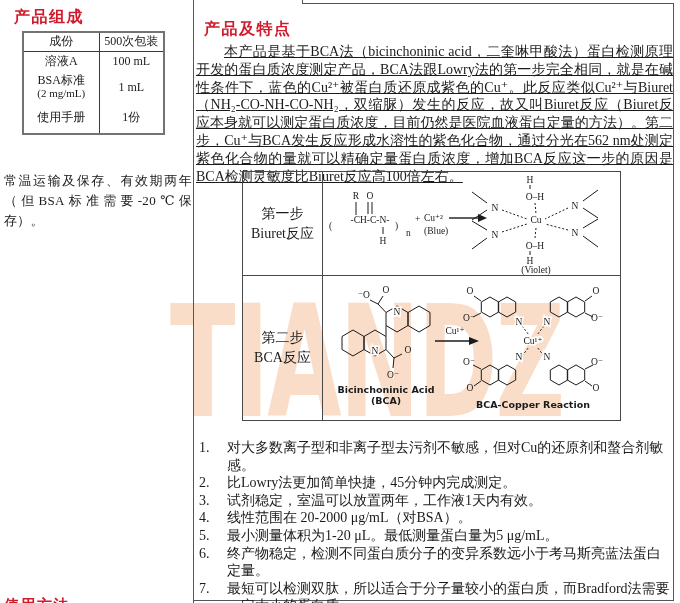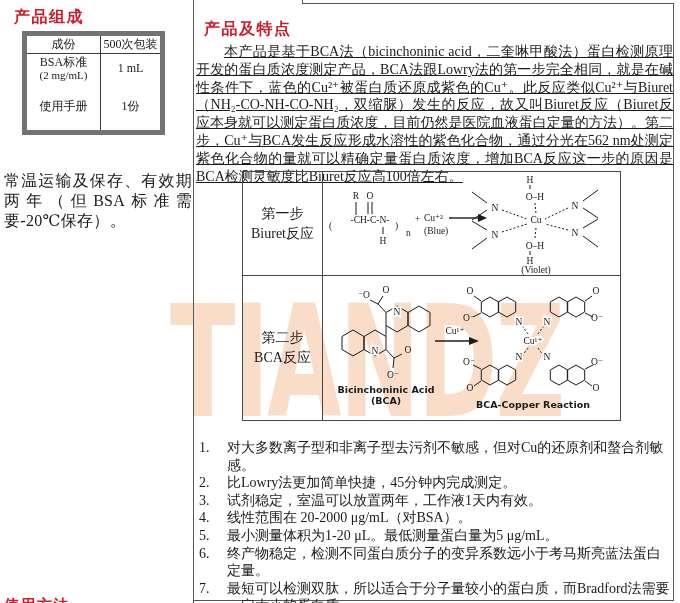--- a/index.html
+++ b/index.html
@@ -8,28 +8,28 @@
   .page { position:relative; width:680px; height:603px; background:#fff; }
   .abs { position:absolute; }
   .hline { position:absolute; background:#565656; height:1px; }
   .vline { position:absolute; background:#565656; width:1px; }
   .red-h { color:#cf1b2b; font-weight:bold; font-size:16px; letter-spacing:1.5px; white-space:nowrap; }
   .watermark { position:absolute; left:170px; top:272px; font-family:"DejaVu Sans","Liberation Sans",sans-serif;
                font-weight:bold; font-size:96px; color:#f9ddc9; transform:scaleY(1.62); transform-origin:top left;
                letter-spacing:-2px; white-space:nowrap; }
   
   .comp-table { position:absolute; left:22px; top:31px; width:143px; height:104px; border-collapse:collapse;
-                font-size:12px; text-align:center; border:5px solid #737373; table-layout:fixed; }
+                font-size:12px; text-align:center; border:2px solid #737373; table-layout:fixed; }
   .comp-table th, .comp-table td { font-weight:normal; vertical-align:middle; padding:0; }
   .comp-table .c1 { width:76px; border-right:1px solid #3a3a3a; }
   .comp-table tr.hdr th { border-bottom:1px solid #3a3a3a; height:19px; }
   .comp-table tr.r1 td, .comp-table tr.r2 td { height:21px; }
   .comp-table tr.r3 td { height:30px; line-height:13px;margin-left:19px; }
   .comp-table .subnote { font-size:11px; display:block; }
-  .transport-p { position:absolute; left:4px; top:171px; width:188px; font-size:16px; line-height:20px;
+  .transport-p { position:absolute; left:4px; top:171px; width:188px; font-size:13px; line-height:20px;
                  text-align:justify; letter-spacing:0.3px; }
   .partial-clip { position:absolute; left:4px; top:596px; height:7px; overflow:hidden; }
   
   .note-text { position:absolute; left:310px; top:6px; font-size:12.5px; font-weight:bold; white-space:nowrap; }
   .intro-p { position:absolute; left:196px; top:43px; width:477px; font-size:14px; line-height:17.8px;
              text-align:justify; text-indent:2em;text-decoration:underline; }
   .diagram { position:absolute; left:242px; top:171px; width:379px; height:250px; border:1px solid #484848;
              display:grid; grid-template-columns:80px 1fr; grid-template-rows:104px 1fr; background:transparent; }
   .dl { display:flex; flex-direction:column; align-items:center; justify-content:center; font-size:14px;
         line-height:20px; border-right:1px solid #484848; text-align:left; }
@@ -56,20 +56,24 @@
   <div class="vline" style="left:302px; top:0; height:3px;"></div>
 
   <div class="abs red-h" style="left:14px; top:7px;">产品组成</div>
 
   <table class="comp-table">
     <tbody>
         <tr class="hdr">
       <th class="c1">成份</th>
       <th>500次包装</th>
     </tr>
+    <tr class="r1">
+      <td class="c1">溶液A</td>
+      <td>100 mL</td>
+    </tr>
     <tr class="r3">
       <td class="c1"><span>BSA标准</span><span class="subnote">(2 mg/mL)</span></td>
       <td>1 mL</td>
     </tr>
     <tr class="r4">
       <td class="c1">使用手册</td>
       <td>1份</td>
     </tr>
   </tbody>
     </table>

